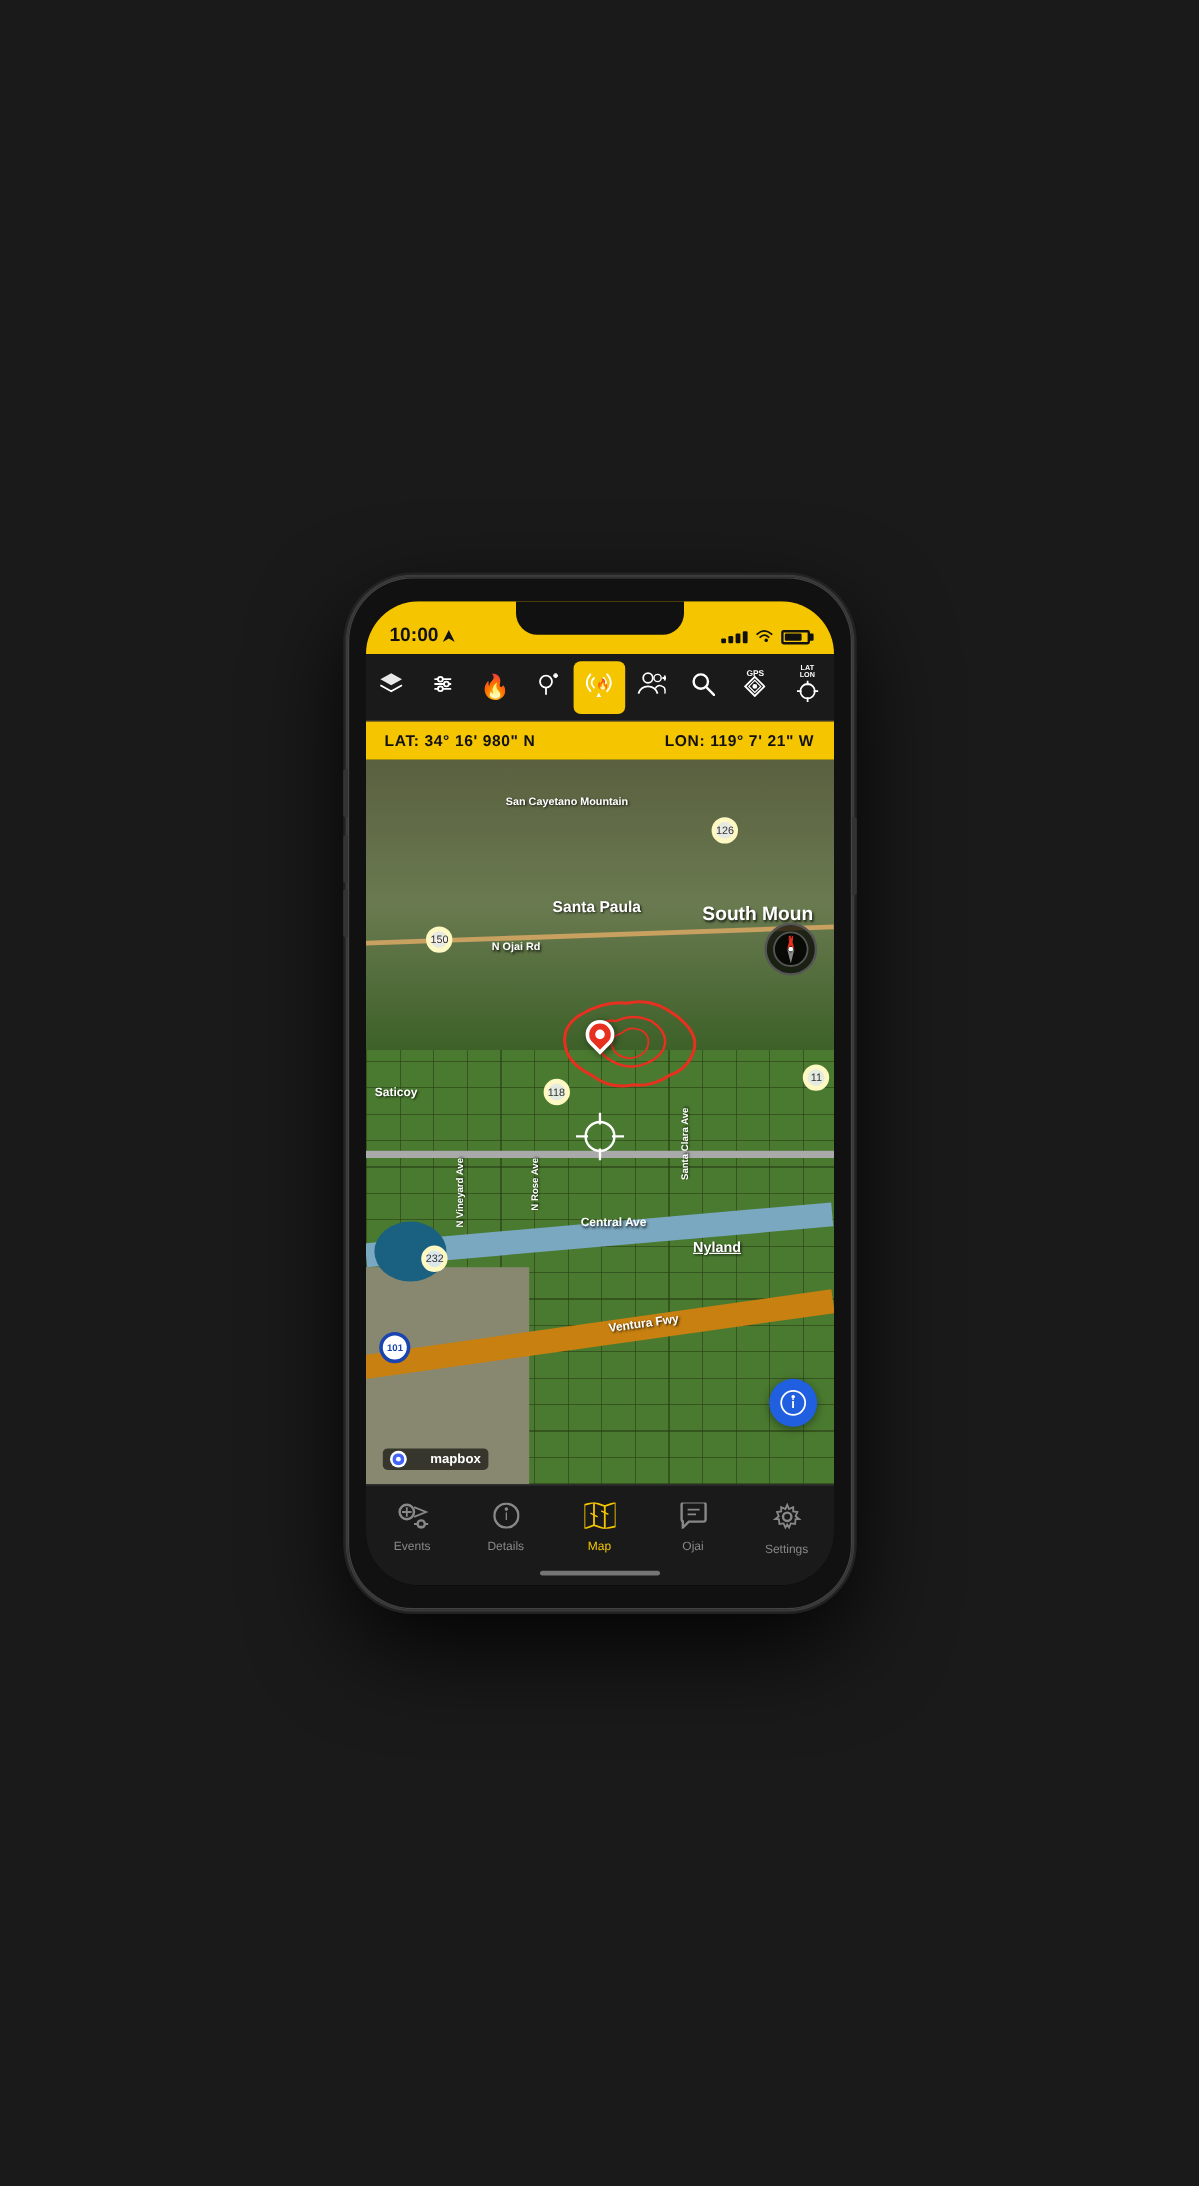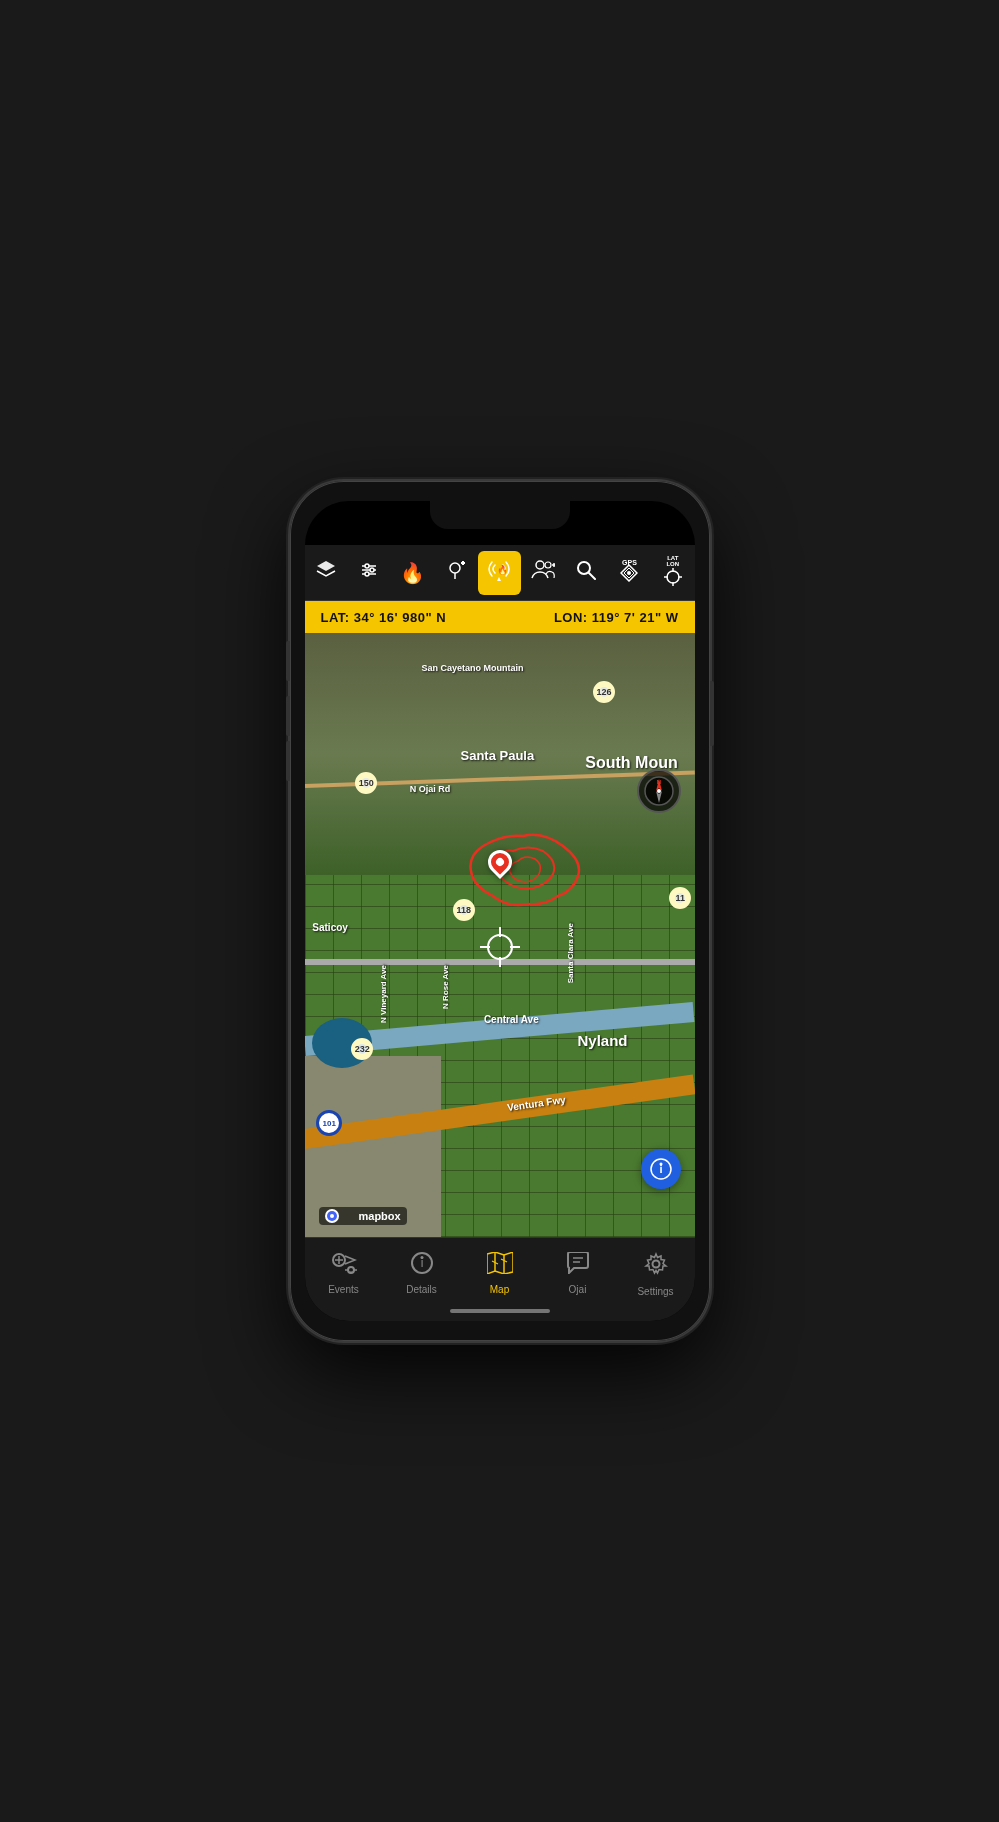--- a/index.html
+++ b/index.html
@@ -384,24 +384,24 @@
       font-weight: 600;
       text-shadow: 1px 1px 2px rgba(0,0,0,0.8);
       z-index: 15;
       white-space: nowrap;
     }
     .road-label {
       position: absolute;
       background: rgba(255,255,255,0.85);
       color: #333;
       font-size: 9px;
-      font-weight: 700;
+      font-weight: 400;
       border-radius: 10px;
       padding: 1px 5px;
-      border: 6px solid #fef9c3;
+      border: 4px solid #fef9c3;
       z-index: 25;
     }
     
     .info-btn {
       position: absolute;
       bottom: 8%;
       right: 14px;
       width: 40px;
       height: 40px;
       border-radius: 50%;
@@ -505,20 +505,46 @@
     }
   </style>
 </head>
 <body>
 
 <div class="phone-outer">
   <div class="phone-screen">
 
     <div class="notch"></div>
 
+    <div class="status-bar">
+      <div class="status-time">
+        <span>10:00</span>
+        <svg viewBox="0 0 10 10">
+            <polygon points="5,0 10,10 5,7 0,10"></polygon>
+          </svg>
+      </div>
+      <div class="status-icons">
+        <div class="signal-bars">
+          <span style="height:4px"></span>
+          <span style="height:6px"></span>
+          <span style="height:8px"></span>
+          <span style="height:10px"></span>
+        </div>
+        <span class="wifi-icon">
+          <svg width="16" height="12" viewBox="0 0 16 12" fill="#111">
+            <path d="M8 9.5 a1.5 1.5 0 1 1 0 0.01"></path>
+            <path d="M4.5 7 Q8 3.5 11.5 7" fill="none" stroke="#111" stroke-width="1.5" stroke-linecap="round"></path>
+            <path d="M2 4.5 Q8 -1 14 4.5" fill="none" stroke="#111" stroke-width="1.5" stroke-linecap="round"></path>
+          </svg>
+        </span>
+        <div class="battery-icon">
+          <div class="battery-fill"></div>
+        </div>
+      </div>
+    </div>
 
     <div class="toolbar">
 
       <div class="toolbar-item">
         <span class="toolbar-icon">
           <svg width="22" height="22" viewBox="0 0 22 22" fill="none">
             <polygon points="11,2 20,7 11,12 2,7" fill="#fff" opacity="0.9"></polygon>
             <polyline points="2,12 11,17 20,12" stroke="#fff" stroke-width="1.5" fill="none"></polyline>
           </svg>
         </span>
@@ -635,23 +661,23 @@
       <div class="road-ventura"></div>
       <div class="road-118"></div>
       <div class="river"></div>
       <div class="pond"></div>
 
       <div style="position:absolute;left:0;right:0;top:25%;height:4px;background:#c8a060;z-index:6;transform:rotate(-2deg);transform-origin:left center;"></div>
 
       <span class="map-label" style="left:40%;top:19%;font-size:13px;">Santa Paula</span>
       <span class="map-label" style="left:72%;top:20%;font-size:16px;">South Moun</span>
       <span class="map-label" style="left:30%;top:5%;font-size:9px;">San Cayetano Mountain</span>
-      <span class="map-label" style="left:2%;top:45%;font-size:10px;margin-top:17px;">Saticoy</span>
+      <span class="map-label" style="left:2%;top:45%;font-size:10px;">Saticoy</span>
       <span class="map-label" style="left:46%;top:63%;font-size:10px;">Central Ave</span>
-      <span class="map-label" style="left:70%;top:66%;font-size:15px;">Nyland</span>
+      <span class="map-label" style="left:70%;top:66%;font-size:12px;text-decoration:underline;">Nyland</span>
       <span class="map-label" style="left:52%;top:77%;font-size:10px;transform:rotate(-8deg);">Ventura Fwy</span>
       <span class="map-label" style="left:27%;top:25%;font-size:9px;">N Ojai Rd</span>
 
       <span class="map-label vert-label" style="left:19%;top:55%;font-size:8px;">N Vineyard Ave</span>
       <span class="map-label vert-label" style="left:35%;top:55%;font-size:8px;">N Rose Ave</span>
       <span class="map-label vert-label" style="left:67%;top:48%;font-size:8px;">Santa Clara Ave</span>
 
       <div class="road-label" style="left:13%;top:23%;border-radius:50%;width:22px;height:22px;display:flex;align-items:center;justify-content:center;">150</div>
       <div class="road-label" style="left:74%;top:8%;border-radius:50%;width:22px;height:22px;display:flex;align-items:center;justify-content:center;">126</div>
       <div class="road-label" style="left:38%;top:44%;border-radius:50%;width:22px;height:22px;display:flex;align-items:center;justify-content:center;">118</div>

